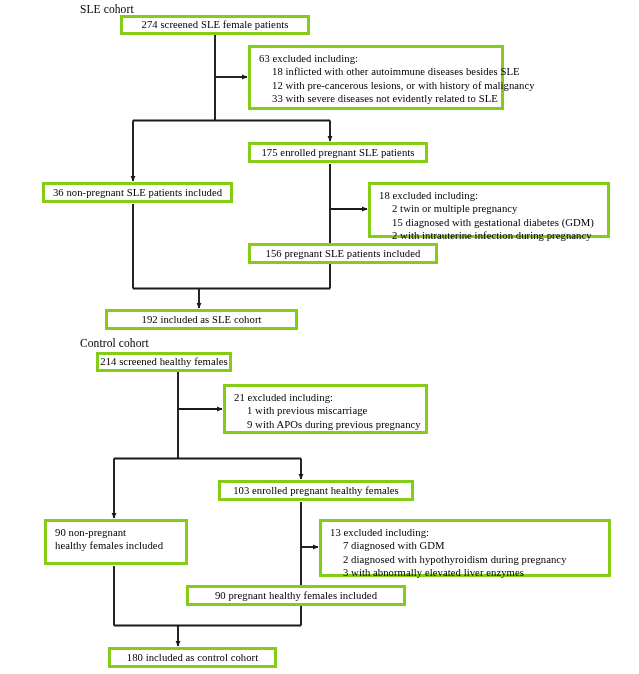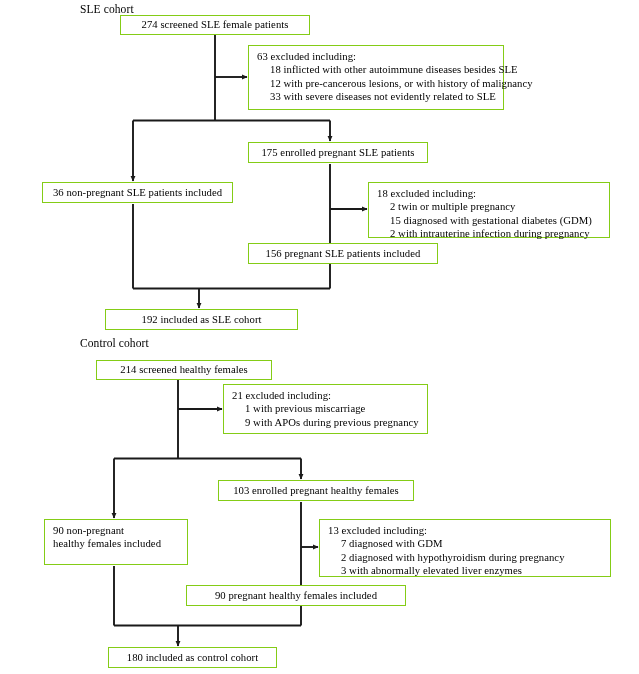--- a/index.html
+++ b/index.html
@@ -30,21 +30,21 @@
   .cohort-label {
     position: absolute;
     font-size: 11.5px;
     line-height: 13px;
     white-space: nowrap;
     letter-spacing: 0.1px;
   }
   .node {
     position: absolute;
     box-sizing: border-box;
-    border: 1px solid #84cc16;
+    border: 3px solid #84cc16;
     background: #ffffff;
     font-size: 10.7px;
     line-height: 13.4px;
     letter-spacing: 0.05px;
     display: flex;
     align-items: center;
     justify-content: center;
     padding: 1px 7px;
     white-space: nowrap;
   }
@@ -143,21 +143,21 @@
     <span class="ln indent">15 diagnosed with gestational diabetes (GDM)</span>
     <span class="ln indent">2 with intrauterine infection during pregnancy</span>
   </div>
 
   <div class="node" style="left:248px; top:243px; width:190px; height:21px;text-align:center;">156 pregnant SLE patients included</div>
 
   <div class="node" style="left:105px; top:309px; width:193px; height:21px;">192 included as SLE cohort</div>
 
   <div class="cohort-label" style="left:80px; top:337px;">Control cohort</div>
 
-  <div class="node" style="left:96px; top:352px; width:176px; height:20px;margin-top:8px;">214 screened healthy females</div>
+  <div class="node" style="left:96px; top:352px; width:136px; height:20px;">214 screened healthy females</div>
 
   <div class="node multiline" style="left:223px; top:384px; width:205px; height:50px;">
     <span class="ln">21 excluded including:</span>
     <span class="ln indent">1 with previous miscarriage</span>
     <span class="ln indent">  9 with APOs during previous pregnancy</span>
   </div>
 
   <div class="node" style="left:218px; top:480px; width:196px; height:21px;">103 enrolled pregnant healthy females</div>
 
   <div class="node multiline leftalign" style="left:44px; top:519px; width:144px; height:46px;">

